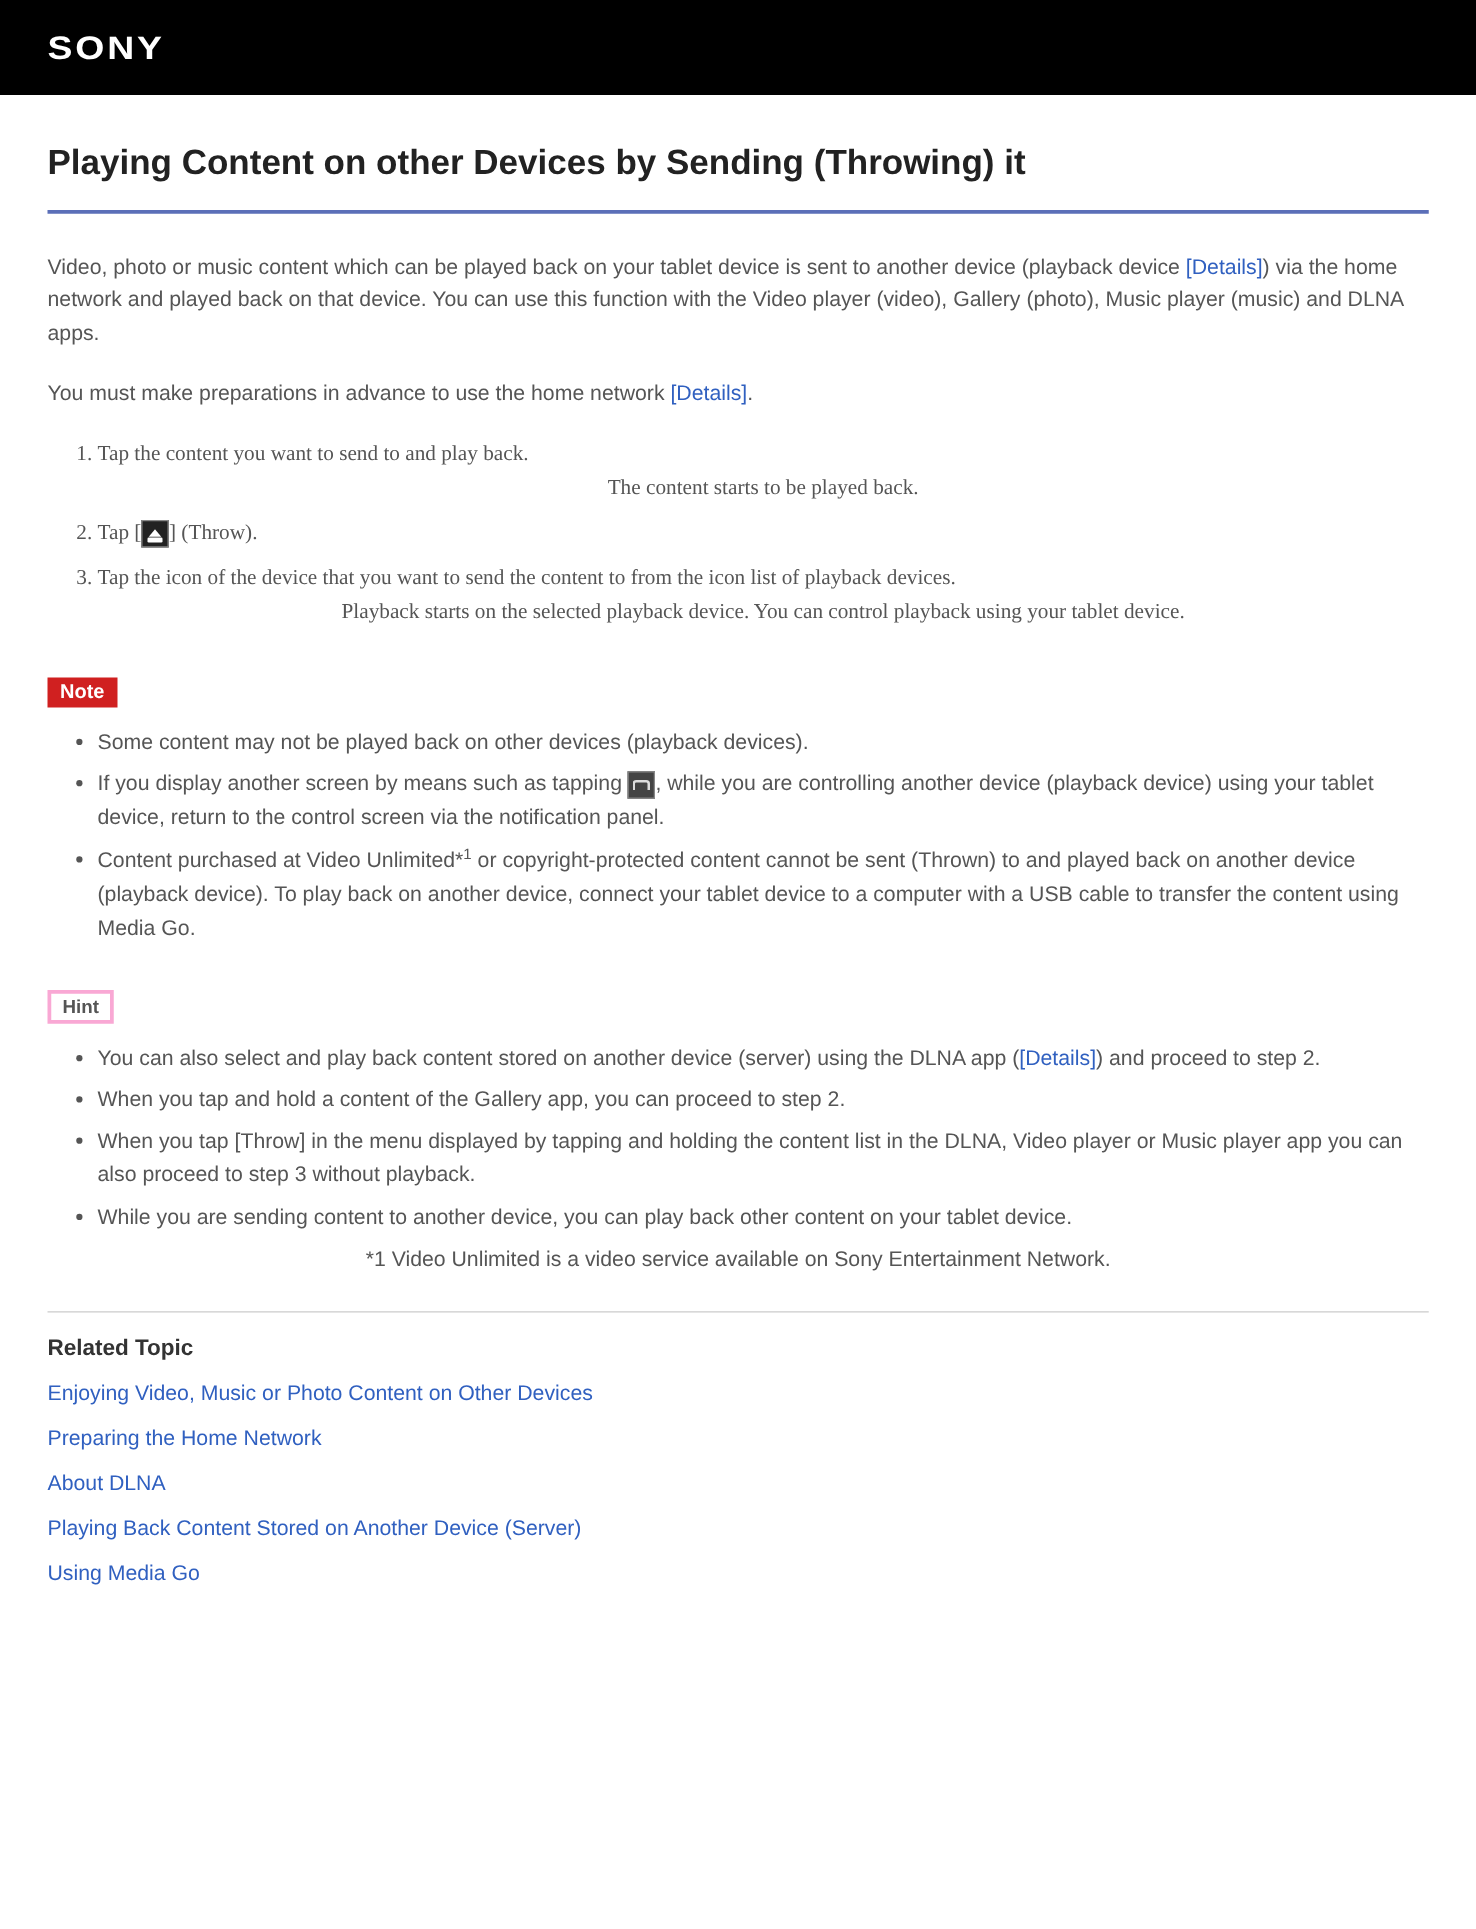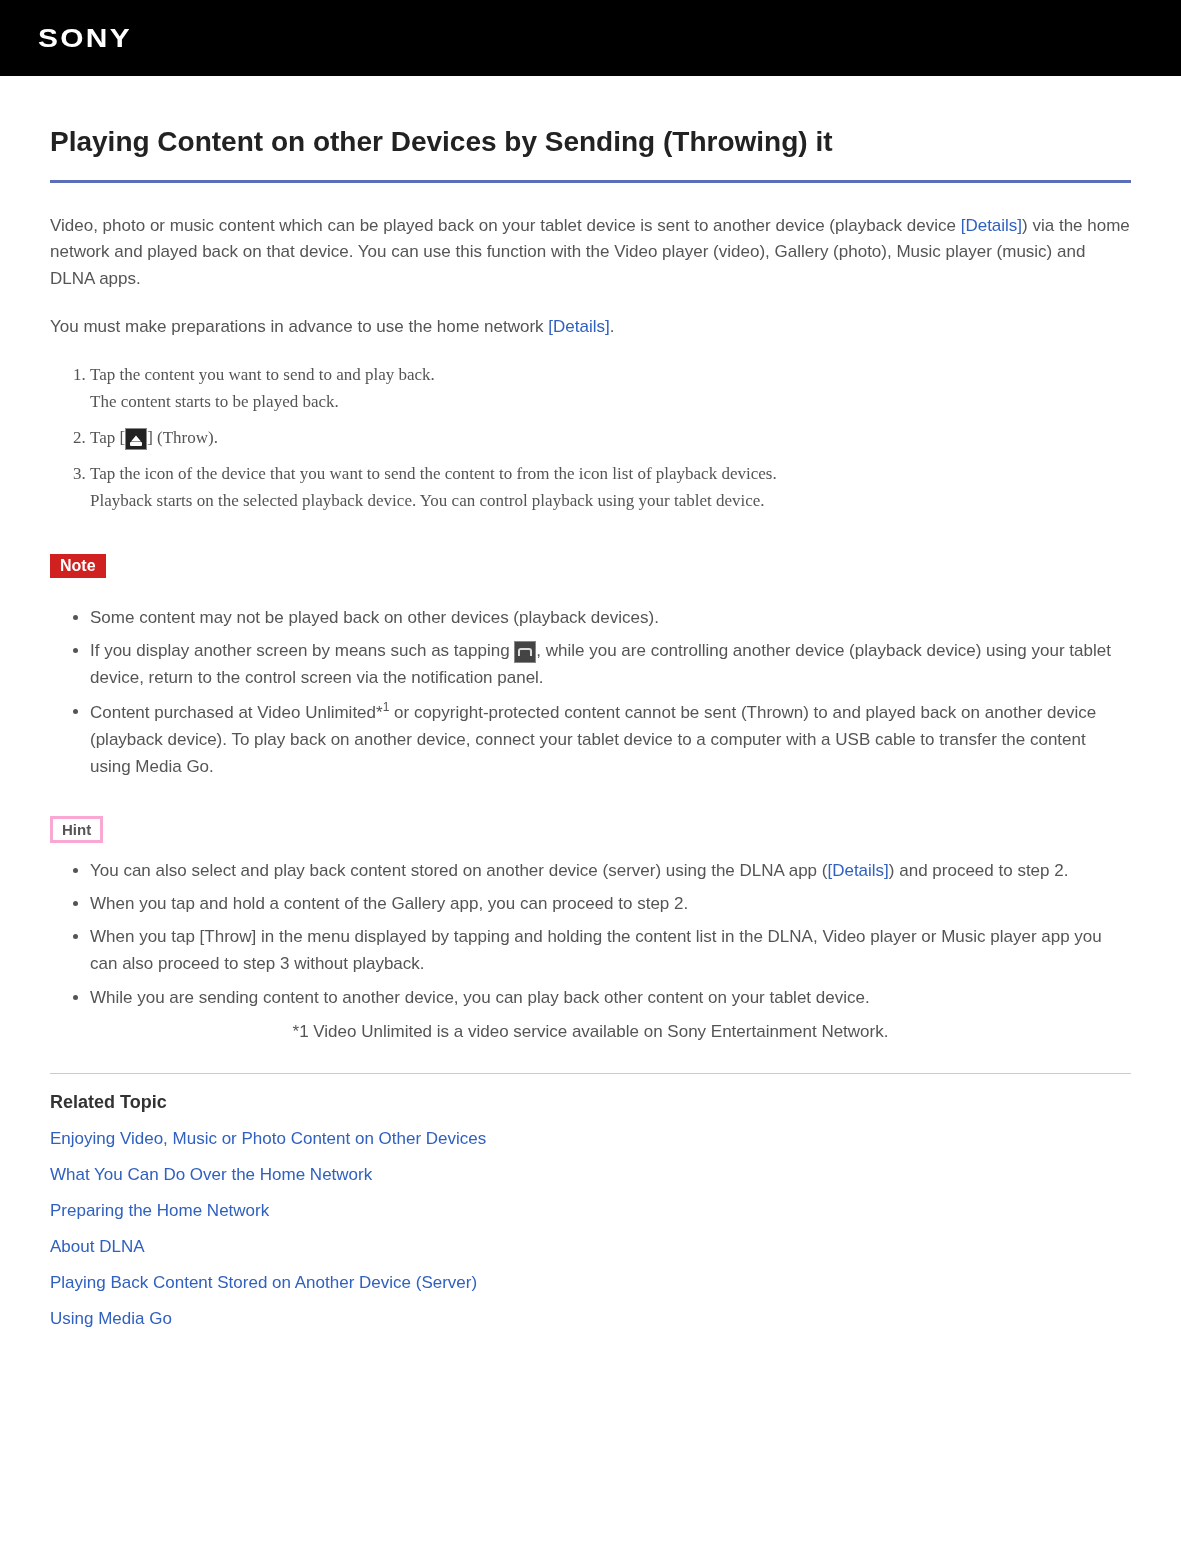--- a/index.html
+++ b/index.html
@@ -1,32 +1,32 @@
 <!DOCTYPE html>
 <html><head>
   <meta charset="utf-8">
   <style>
     * { margin: 0; padding: 0; box-sizing: border-box; }
     body { font-family: Arial, Helvetica, sans-serif; color: #333; background: #fff; }
     .header-bar { background: #000; height: 76px; display: flex; align-items: center; padding: 0 38px; }
     .sony-logo { color: #fff; font-size: 26px; font-weight: bold; letter-spacing: 2px; font-family: 'Arial Black', Arial, sans-serif; transform: scaleX(1.15); transform-origin: left; }
-    .content { padding: 50px; max-width: 1181px; }
+    .content { padding: 38px; max-width: 1181px; }
     h1 { font-size: 28px; font-weight: bold; color: #222; margin-bottom: 22px; }
     .title-rule { border: none; border-top: 3px solid #5b6fb8; margin-bottom: 30px; }
     p { font-size: 17px; line-height: 1.55; color: #555; margin-bottom: 22px; }
     .link { color: #3060c0; cursor: pointer; }
     ol.steps { list-style: decimal; padding-left: 40px; font-size: 17px; color: #555; }
     ol.steps li { margin-bottom: 10px; line-height: 1.55; font-family: Liberation Serif, serif; }
-    ol.steps li .step-sub { display: block; }
+    ol.steps li .step-sub { display: block; text-align: center; }
     .inline-icon { display: inline-block; vertical-align: middle; width: 22px; height: 22px; background: #222; position: relative; border: 1px solid #888; }
     .inline-icon.throw::before { content: ""; position: absolute; left: 50%; top: 50%; transform: translate(-50%,-60%); width: 0; height: 0; border-left: 5px solid transparent; border-right: 5px solid transparent; border-bottom: 6px solid #fff; }
     .inline-icon.throw::after { content: ""; position: absolute; left: 50%; bottom: 3px; transform: translateX(-50%); width: 12px; height: 4px; background: #fff; border-radius: 1px; }
     .inline-icon.home { background: #444; }
     .inline-icon.home::before { content: ""; position: absolute; left: 50%; top: 50%; transform: translate(-50%,-50%); width: 10px; height: 6px; border: 2px solid #ddd; border-radius: 3px 3px 0 0; border-bottom: none; }
-    .note-label { display: inline-block; background: #d02020; color: #fff; font-weight: bold; font-size: 16px; padding: 3px 10px; margin-top: 30px; margin-bottom: 26px; }
+    .note-label { display: inline-block; background: #d02020; color: #fff; font-weight: bold; font-size: 16px; padding: 3px 10px; margin-top: 30px; margin-bottom: 14px; }
     .hint-label { display: inline-block; border: 3px solid #f9a8d4; color: #555; font-weight: bold; font-size: 15px; padding: 2px 9px; margin-top: 30px; margin-bottom: 14px; }
     ul.bullets { list-style: disc; padding-left: 40px; font-size: 17px; color: #555; }
     ul.bullets li { margin-bottom: 6px; line-height: 1.6; }
     sup { font-size: 12px; }
     .footnote { font-size: 17px; color: #555; margin-top: 8px; line-height: 1.55; text-align: center; }
     .section-rule { border: none; border-top: 1px solid #ccc; margin: 28px 0 18px; }
     .related-heading { font-size: 18px; font-weight: bold; color: #333; margin-bottom: 16px; }
     .related-links a { display: block; color: #3060c0; font-size: 17px; margin-bottom: 16px; text-decoration: none; cursor: pointer; }
   </style>
 </head>
@@ -84,20 +84,19 @@
     <li>While you are sending content to another device, you can play back other content on your tablet device.</li>
   </ul>
 
   <p class="footnote">*1 Video Unlimited is a video service available on Sony Entertainment Network.</p>
 
   <hr class="section-rule">
 
   <div class="related-heading">Related Topic</div>
   <div class="related-links">
     <a>Enjoying Video, Music or Photo Content on Other Devices</a>
-    <a>What You Can Do Over the Home Network</a>
     <a>Preparing the Home Network</a>
     <a>About DLNA</a>
     <a>Playing Back Content Stored on Another Device (Server)</a>
     <a>Using Media Go</a>
   </div>
 
 </div>
 
 </body></html>

